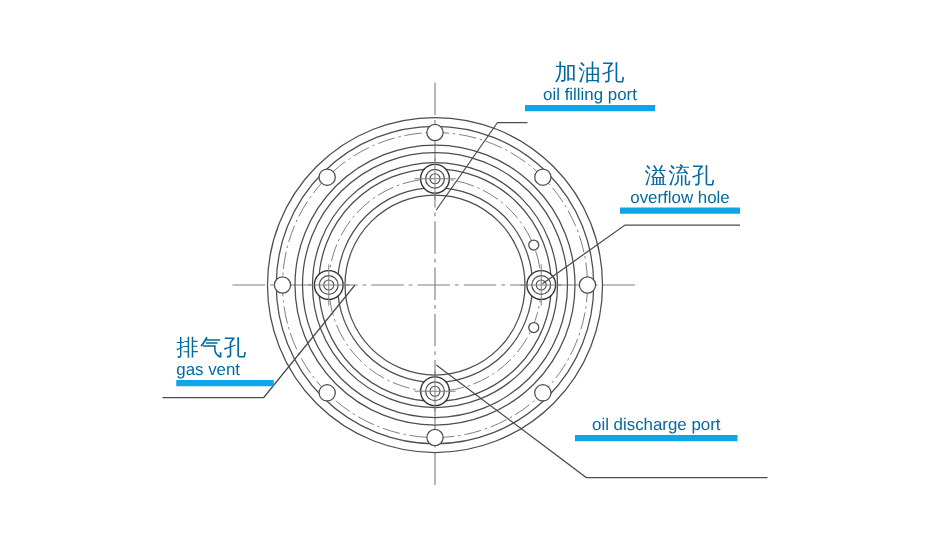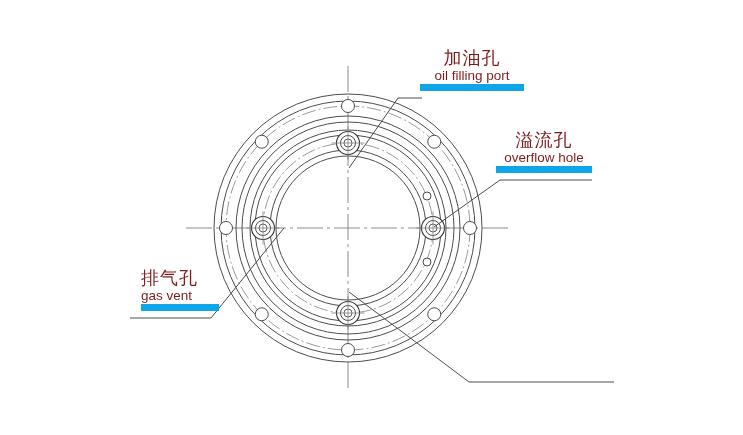--- a/index.html
+++ b/index.html
@@ -4,27 +4,27 @@
 <style>
   html,body{margin:0;padding:0;background:#ffffff;}
   body{
     width:743px;height:435px;overflow:hidden;
     font-family:"Liberation Sans","DejaVu Sans",sans-serif;
     position:relative;
   }
   #stage{position:relative;width:743px;height:435px;background:#fff;}
   svg{position:absolute;left:0;top:0;}
 
-  .label-block{position:absolute;color:#7f1d1d;}
+  .label-block{position:absolute;color:#0369a1;}
   .label-cn{font-size:18px;line-height:20px;letter-spacing:1px;white-space:nowrap;}
   .label-en{font-size:13.5px;line-height:16px;white-space:nowrap;}
   .lb-center{text-align:center;}
   .lb-left{text-align:left;}
 
-  .underline{border-bottom:7px solid #0ea5e9;}
+  .underline{border-bottom:5px solid #0ea5e9;}
 </style>
 </head>
 <body>
 
 <div id="stage">
 
   <svg id="dwg" width="743" height="435" viewBox="0 0 743 435">
     <g id="g-centerlines">
         <line x1="186" y1="228" x2="512" y2="228" stroke="#808080" stroke-width="0.9" stroke-dasharray="26 4 3 4"></line>
         <line x1="348" y1="66" x2="348" y2="392" stroke="#808080" stroke-width="0.9" stroke-dasharray="26 4 3 4"></line>
@@ -102,15 +102,16 @@
     <div class="label-cn">排气孔</div>
     <div class="label-en underline" style="width: 78px;">gas vent</div>
   </div>
 
   <div class="label-block lb-center" id="lbl-overflow-hole" style="left: 496px; top: 130px; text-align: center;">
     <div class="label-cn">溢流孔</div>
     <div class="label-en underline" style="width: 96px; margin: 0px auto;">overflow hole</div>
   </div>
 
   <div class="label-block lb-center" id="lbl-oil-discharge-port" style="left: 460px; top: 332px; text-align: center;">
+    <div class="label-en underline" style="width: 130px; margin: 0px auto;">oil discharge port</div>
   </div>
 
 </div>
 
 </body></html>

